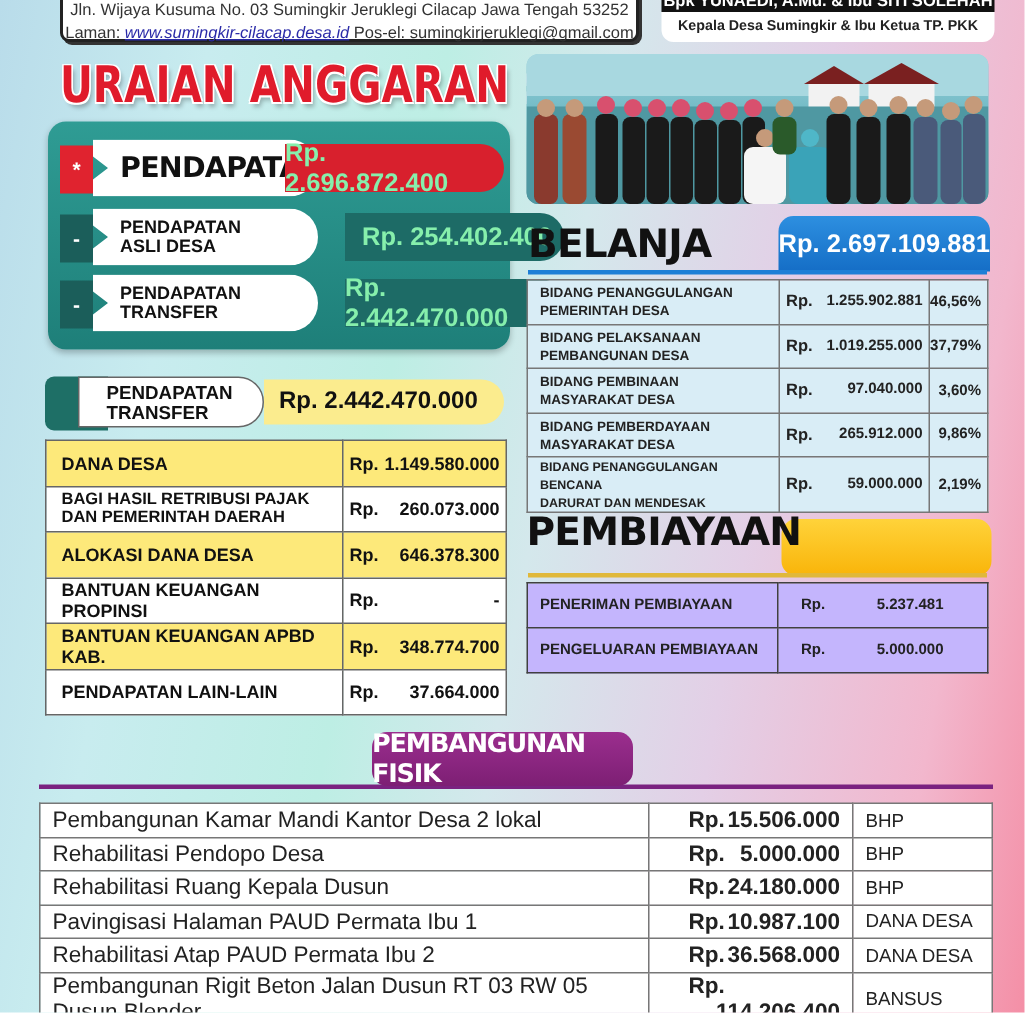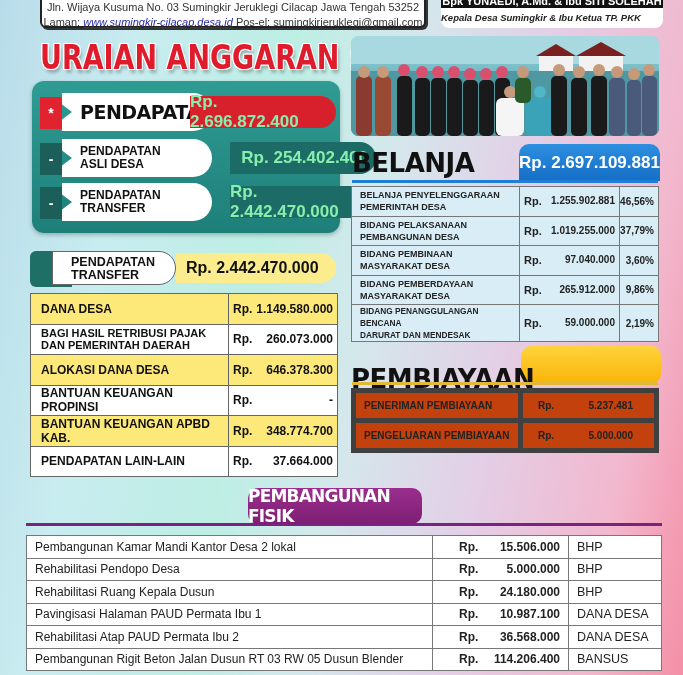--- a/index.html
+++ b/index.html
@@ -21,21 +21,21 @@
     font-size: 11px; color: #333; text-align: center; line-height: 15px; padding-top: 8px;
   }
   .addr-box a { color: #2a2aa8; font-style: italic; text-decoration: underline; }
   .head-name {
     left: 441px; top: -6px; width: 222px; height: 14px;
     background: #111; color: #fff; font-weight: bold; font-size: 11px; text-align: center; line-height: 14px;
   }
   .head-role {
     left: 441px; top: 8px; width: 222px; height: 20px;
     background: #fff; border-radius: 0 0 8px 8px;
-    font-size: 9.5px; font-weight: bold; color: #222; text-align: left; line-height: 20px; font-style: italic;
+    font-size: 9.5px; font-weight: bold; color: #222; text-align: center; line-height: 20px;
   }
 
   
   .title-uraian {
     left: 40px; top: 38px; font-size: 30px; font-weight: bold; color: #e01b2b;
     letter-spacing: 0px; transform: scaleY(1.12); transform-origin: left top;
     text-shadow: 1px 1px 0 #fff, -1px -1px 0 #fff, 1px -1px 0 #fff, -1px 1px 0 #fff, 2px 3px 3px rgba(0,0,0,0.25);
     font-family: "DejaVu Sans", sans-serif; font-stretch: condensed;
   }
 
@@ -114,43 +114,43 @@
   .bel-table { position: absolute; left: 351px; top: 186px; width: 308px; border: 1.5px solid #555; }
   .bel-table td { background: #d9edf6; border: 1px solid #777; font-weight: bold; font-size: 9px; color: #222; height: 29.5px; }
   .bel-table td.name { padding-left: 8px; line-height: 12px; width: 168px; }
   .bel-table td.name.tiny { font-size: 8.3px; }
   .bel-table td.val { padding: 0 4px; font-size: 10px; width: 100px; }
   .bel-table td.pct { text-align: right; padding-right: 4px; font-size: 10px; }
   .bel-table .rp { float: left; font-size: 11px; }
   .bel-table .amt { float: right; }
 
   
-  .pemb-title { left: 351px; top: 364px; font-size: 26px; font-weight: bold; color: #111; font-family: "DejaVu Sans", sans-serif; letter-spacing: -0.5px; }
+  .pemb-title { left: 351px; top: 340px; font-size: 26px; font-weight: bold; color: #111; font-family: "DejaVu Sans", sans-serif; letter-spacing: -0.5px; }
   .pemb-line { left: 352px; top: 382px; width: 306px; height: 3px; background: #e0b83a; }
   .pemb-yellow {
     left: 521px; top: 346px; width: 140px; height: 38px; border-radius: 10px;
     background: linear-gradient(180deg, #ffd33a 0%, #f9b409 100%);
   }
   .pemb-table { position: absolute; left: 351px; top: 388px; width: 308px; border: 1.5px solid #555; }
-  .pemb-table td { background: #c2410c; border: 5px solid #404040; font-weight: bold; font-size: 10px; color: #222; height: 30px; }
+  .pemb-table td { background: #c4b5fd; border: 1px solid #404040; font-weight: bold; font-size: 10px; color: #222; height: 30px; }
   .pemb-table td.name { padding-left: 8px; width: 167px; }
   .pemb-table td.val { padding-left: 15px; }
   .pemb-table .rp { display: inline-block; width: 40px; }
   .pemb-table .amt { display: inline-block; width: 55px; text-align: right; }
 
   
   .fisik-badge {
     left: 248px; top: 488px; width: 174px; height: 36px; border-radius: 10px;
     background: linear-gradient(180deg, #9b2e8e, #7d1f74); color: #fff; font-weight: bold;
     font-size: 17px; display: flex; align-items: center; justify-content: center;
     font-family: "DejaVu Sans", sans-serif; letter-spacing: -0.8px;
   }
   .fisik-line { left: 26px; top: 523px; width: 636px; height: 3px; background: #7a2280; }
   .fisik-table { position: absolute; left: 26px; top: 535px; width: 636px; border: 1.5px solid #555; }
-  .fisik-table td { background: #fff; border: 1px solid #777; font-size: 12px; color: #222; height: 22.5px; }
+  .fisik-table td { background: #fff; border: 1px solid #777; font-size: 15px; color: #222; height: 22.5px; }
   .fisik-table td.name { padding-left: 8px; width: 406px; }
   .fisik-table td.val { font-weight: bold; padding: 0 8px 0 26px; width: 136px; }
   .fisik-table td.src { padding-left: 8px; font-size: 12.5px; }
   .fisik-table .rp { float: left; }
   .fisik-table .amt { float: right; }
 </style>
 </head>
 <body>
 
 <div class="abs addr-box">
@@ -291,21 +291,21 @@
   </svg>
 </div>
 
 <div class="abs belanja-title">BELANJA</div>
 <div class="abs belanja-value">Rp. 2.697.109.881</div>
 <div class="abs belanja-line"></div>
 
 <table class="bel-table">
   <tbody>
       <tr>
-    <td class="name"><span>BELANJA PENYELENGGARAAN</span><br><span>PEMERINTAH DESA</span></td>
+    <td class="name"><span>BIDANG PENANGGULANGAN</span><br><span>PEMERINTAH DESA</span></td>
     <td class="val">
           <span class="rp">Rp.</span>
           <span class="amt">1.255.902.881</span>
         </td>
     <td class="pct">46,56%</td>
   </tr>
   <tr>
     <td class="name"><span>BIDANG PELAKSANAAN</span><br><span>PEMBANGUNAN DESA</span></td>
     <td class="val">
           <span class="rp">Rp.</span>

